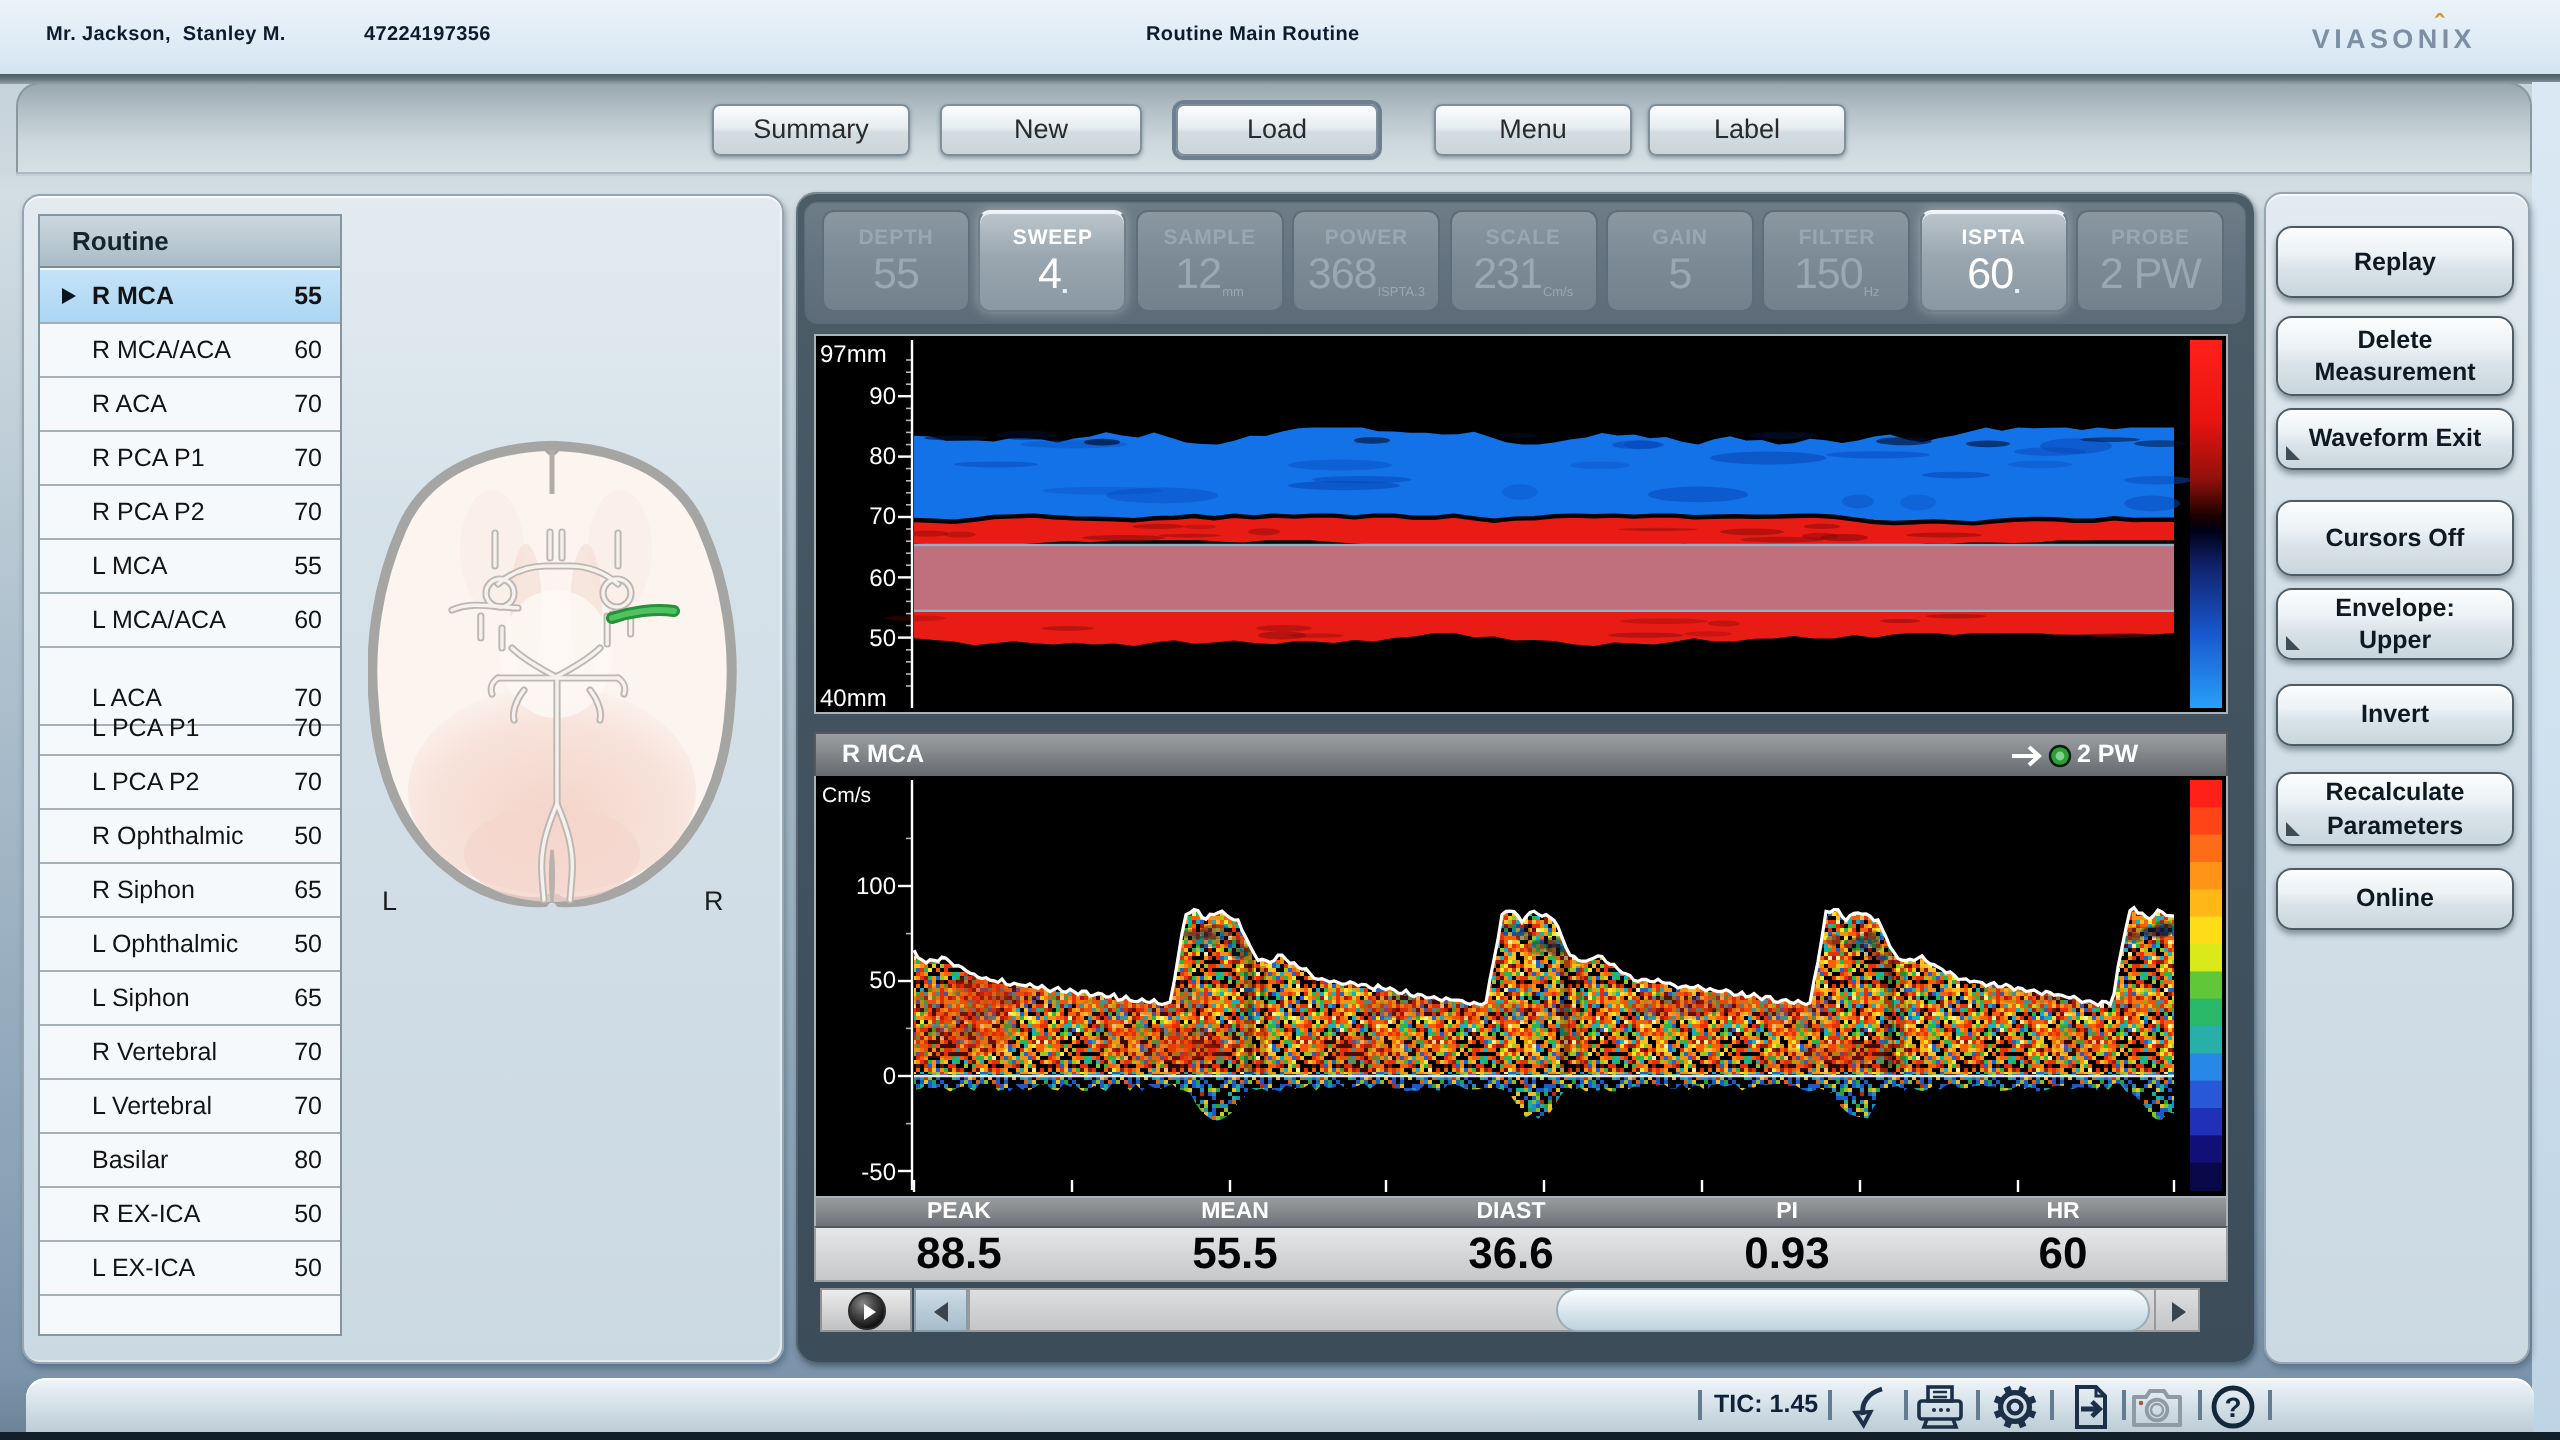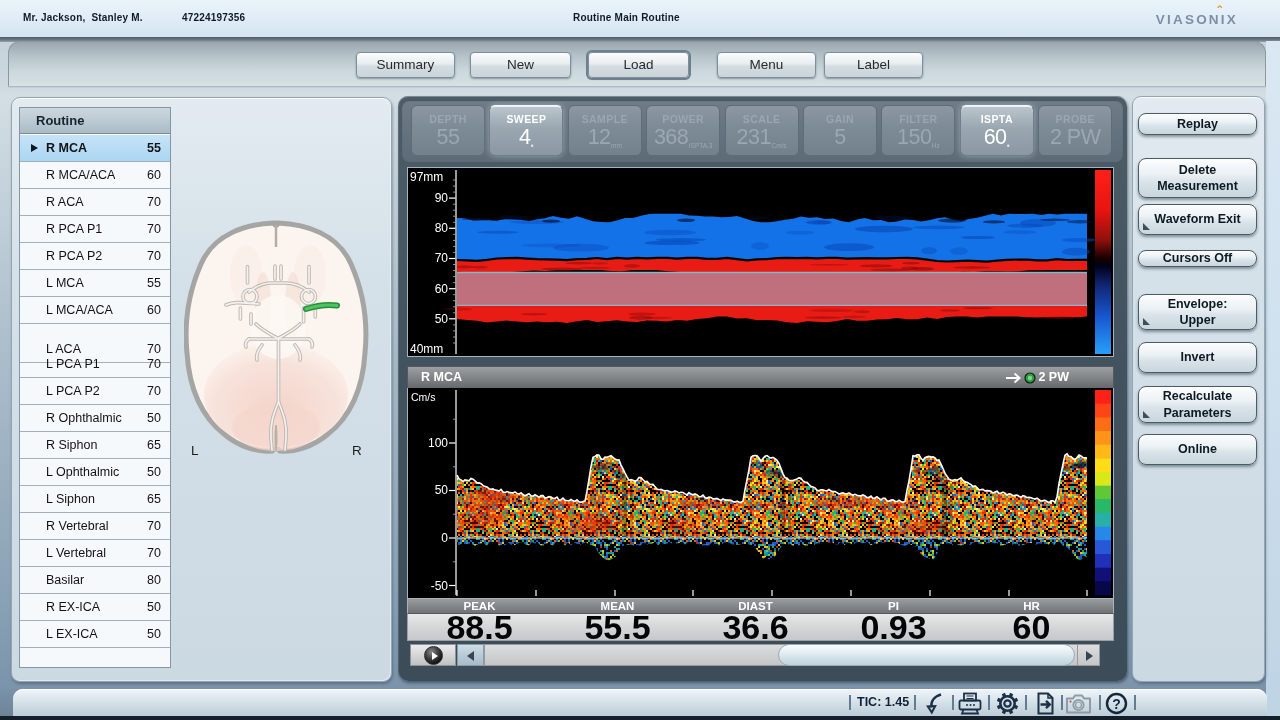--- a/index.html
+++ b/index.html
@@ -41,21 +41,21 @@
 .pcell.on .sb{color:#e8eef2}
 
 #mbox{left:407px;top:167px;width:707px;height:190px;background:#000;border:1px solid #a9b3ba}
 #shdr{left:407px;top:366px;width:707px;height:22px;background:linear-gradient(180deg,#9b9fa2 0,#84888b 45%,#65696d 100%);border:1px solid #55595d;border-bottom:none}
 #shdr .ttl{position:absolute;left:13px;top:3px;font-size:12.5px;font-weight:bold;color:#fff}
 #shdr .pw{position:absolute;right:44px;top:3px;font-size:12.5px;font-weight:bold;color:#fff}
 #sbox{left:407px;top:388px;width:707px;height:211px;background:#000;border:1px solid #a9b3ba;border-top:none}
 #lblbar{left:407px;top:599px;width:707px;height:14px;background:linear-gradient(180deg,#989c9f 0,#84888b 50%,#6e7276 100%);border-left:1px solid #a9b3ba;border-right:1px solid #a9b3ba}
 .plb{position:absolute;top:599px;width:141px;text-align:center;font-size:11.5px;font-weight:bold;color:#fff;line-height:15px}
 #valbar{left:407px;top:613px;width:707px;height:28px;background:linear-gradient(180deg,#e6e8ea 0,#d4d6d8 50%,#c6c9cb 100%);border:1px solid #9aa0a4;border-top:1px solid #55595d}
-.pvl{position:absolute;top:612px;width:141px;text-align:center;font-size:34px;font-weight:bold;color:#050505;line-height:30px}
+.pvl{position:absolute;top:612px;width:141px;text-align:center;font-size:22px;font-weight:bold;color:#050505;line-height:30px}
 
 #playbox{left:410px;top:644px;width:46px;height:22px;background:linear-gradient(180deg,#ececec 0,#d6d6d6 50%,#bfc1c3 100%);border:1px solid #8f9397}
 #sphere{left:424px;top:646px;width:19px;height:19px;border-radius:50%;background:radial-gradient(circle at 38% 30%,#8a8a8a 0,#4a4a4a 35%,#111 75%);border:1px solid #2a2a2a}
 #sphere .tri{position:absolute;left:7px;top:5px;width:0;height:0;border-left:6px solid #fff;border-top:4px solid transparent;border-bottom:4px solid transparent}
 #larr{left:457px;top:644px;width:27px;height:22px;background:linear-gradient(180deg,#cfdde7 0,#b8cbd7 50%,#a7bdcb 100%);border:1px solid #8a9aa6}
 #larr .tri{position:absolute;left:9px;top:6px;width:0;height:0;border-right:7px solid #39444c;border-top:5px solid transparent;border-bottom:5px solid transparent}
 #track{left:484px;top:644px;width:616px;height:22px;background:linear-gradient(180deg,#dcdee0 0,#cfd1d3 50%,#c4c6c8 100%);border:1px solid #97999b}
 #thumb{left:778px;top:644px;width:297px;height:22px;border-radius:11px;background:linear-gradient(180deg,#fafdfe 0,#e2edf2 40%,#ccdde5 75%,#c0d3dc 100%);border:1px solid #9aacb8}
 #rarr{left:1077px;top:644px;width:23px;height:22px;background:linear-gradient(180deg,#dcdee0 0,#cfd1d3 50%,#c4c6c8 100%);border:1px solid #97999b}
 #rarr .tri{position:absolute;left:8px;top:6px;width:0;height:0;border-left:7px solid #39444c;border-top:5px solid transparent;border-bottom:5px solid transparent}
@@ -553,31 +553,31 @@
   </div>
 <div id="larr" class="abs">
     <div class="tri"></div>
   </div>
 <div id="track" class="abs"></div>
 <div id="thumb" class="abs"></div>
 <div id="rarr" class="abs">
     <div class="tri"></div>
   </div>
 
-<div class="rbtn" style="top:113px;height:22px">
+<div class="rbtn" style="top:113px;height:36px">
     <span>Replay</span>
   </div>
 <div class="rbtn" style="top:158px;height:40px">
     <span>Delete<br>Measurement</span>
   </div>
 <div class="rbtn" style="top:204px;height:31px">
     <span>Waveform Exit</span>
     <span class="cnr"></span>
   </div>
-<div class="rbtn" style="top:250px;height:17px">
+<div class="rbtn" style="top:250px;height:38px">
     <span>Cursors Off</span>
   </div>
 <div class="rbtn" style="top:294px;height:36px">
     <span>Envelope:<br>Upper</span>
     <span class="cnr"></span>
   </div>
 <div class="rbtn" style="top:342px;height:31px">
     <span>Invert</span>
   </div>
 <div class="rbtn" style="top:386px;height:37px">

